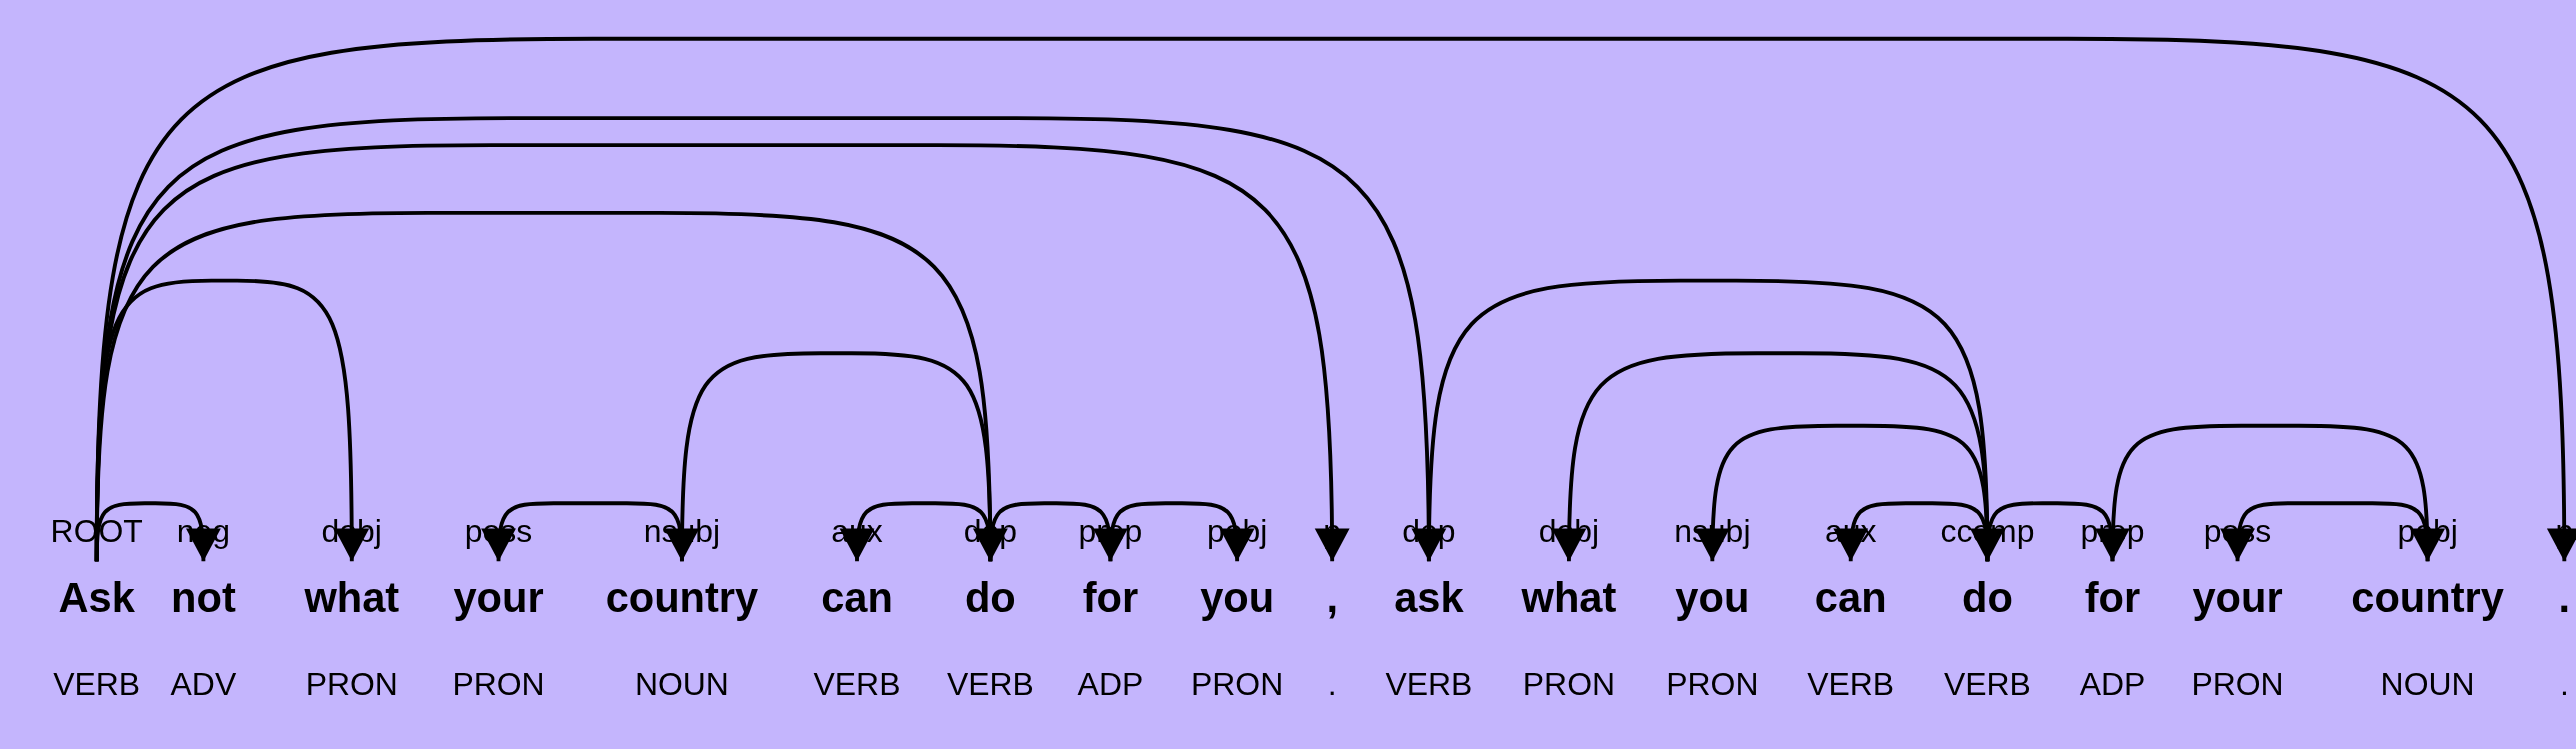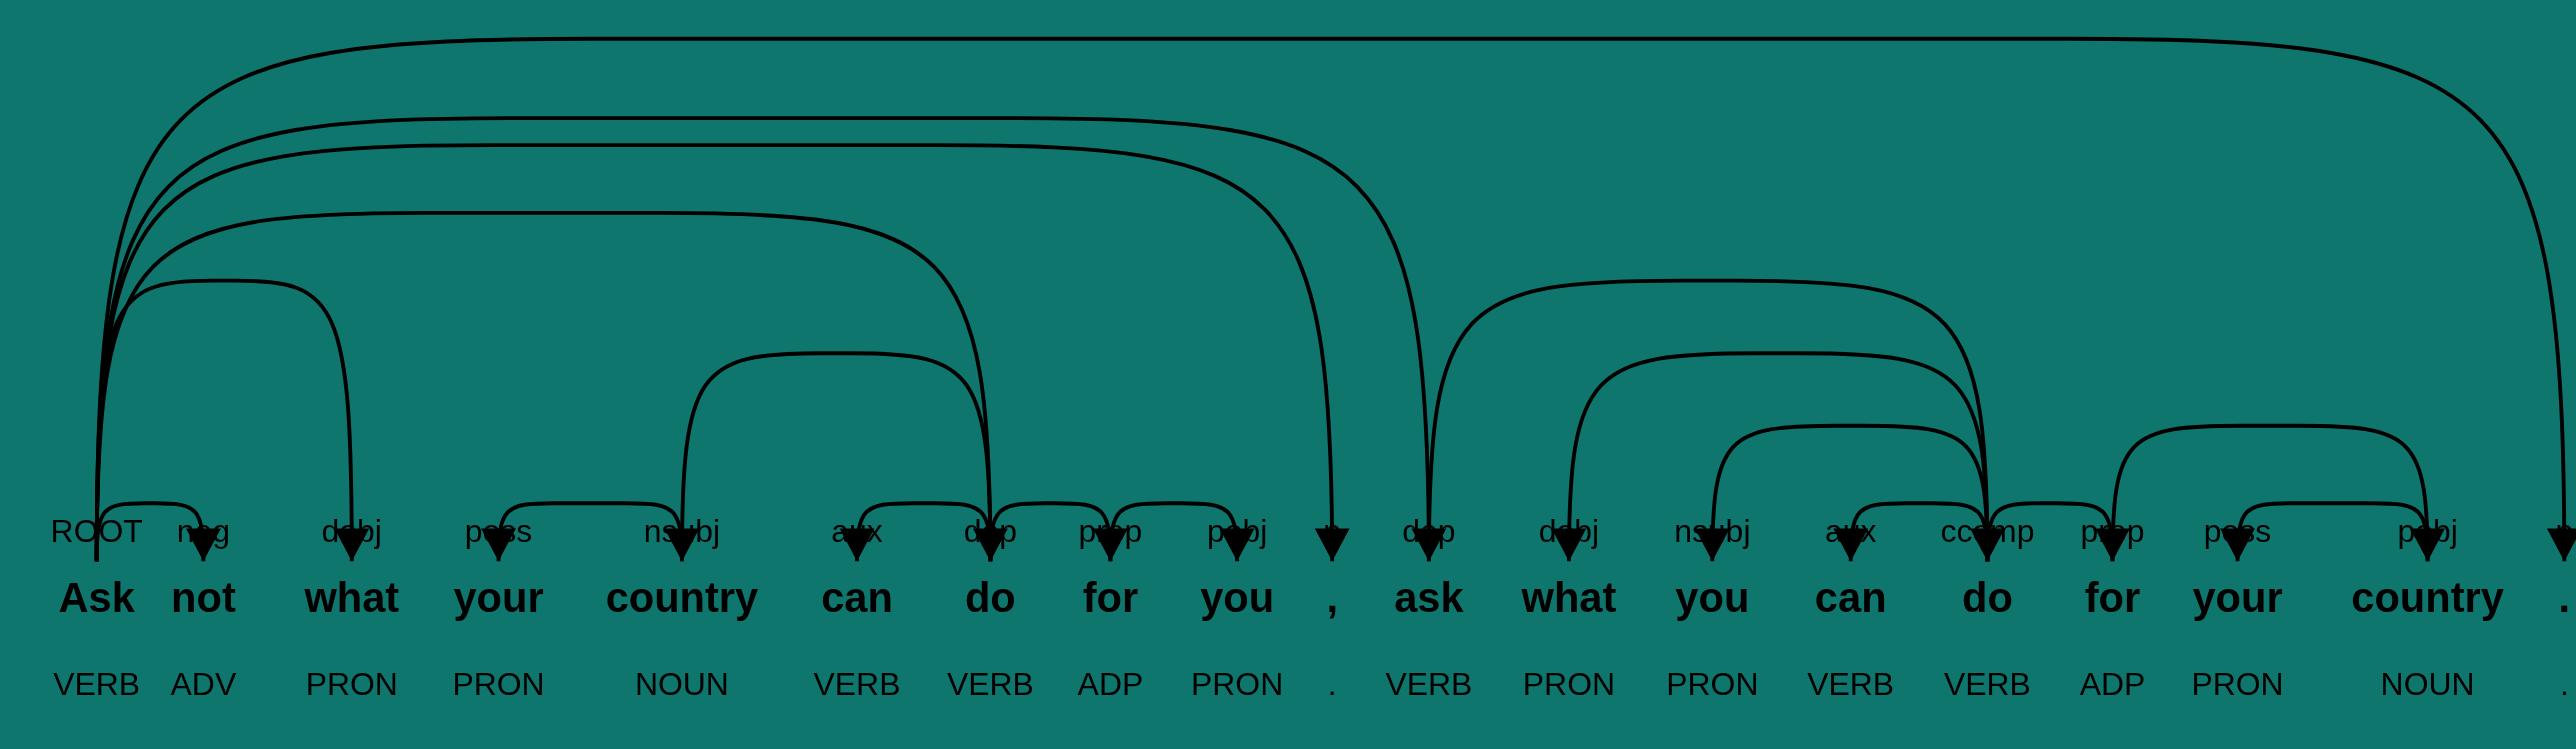--- a/index.html
+++ b/index.html
@@ -8,21 +8,21 @@
     background: #ffffff;
   }
   body {
     font-family: "Liberation Sans", sans-serif;
     -webkit-font-smoothing: antialiased;
   }
   #viz-root {
     position: relative;
     width: 2576px;
     height: 750px;
-    background: #0f766e;
+    background: #c4b5fd;
     overflow: hidden;
   }
   #dep-svg {
     position: absolute;
     top: 0;
     left: 0;
     width: 2576px;
     height: 750px;
     display: block;
   }

